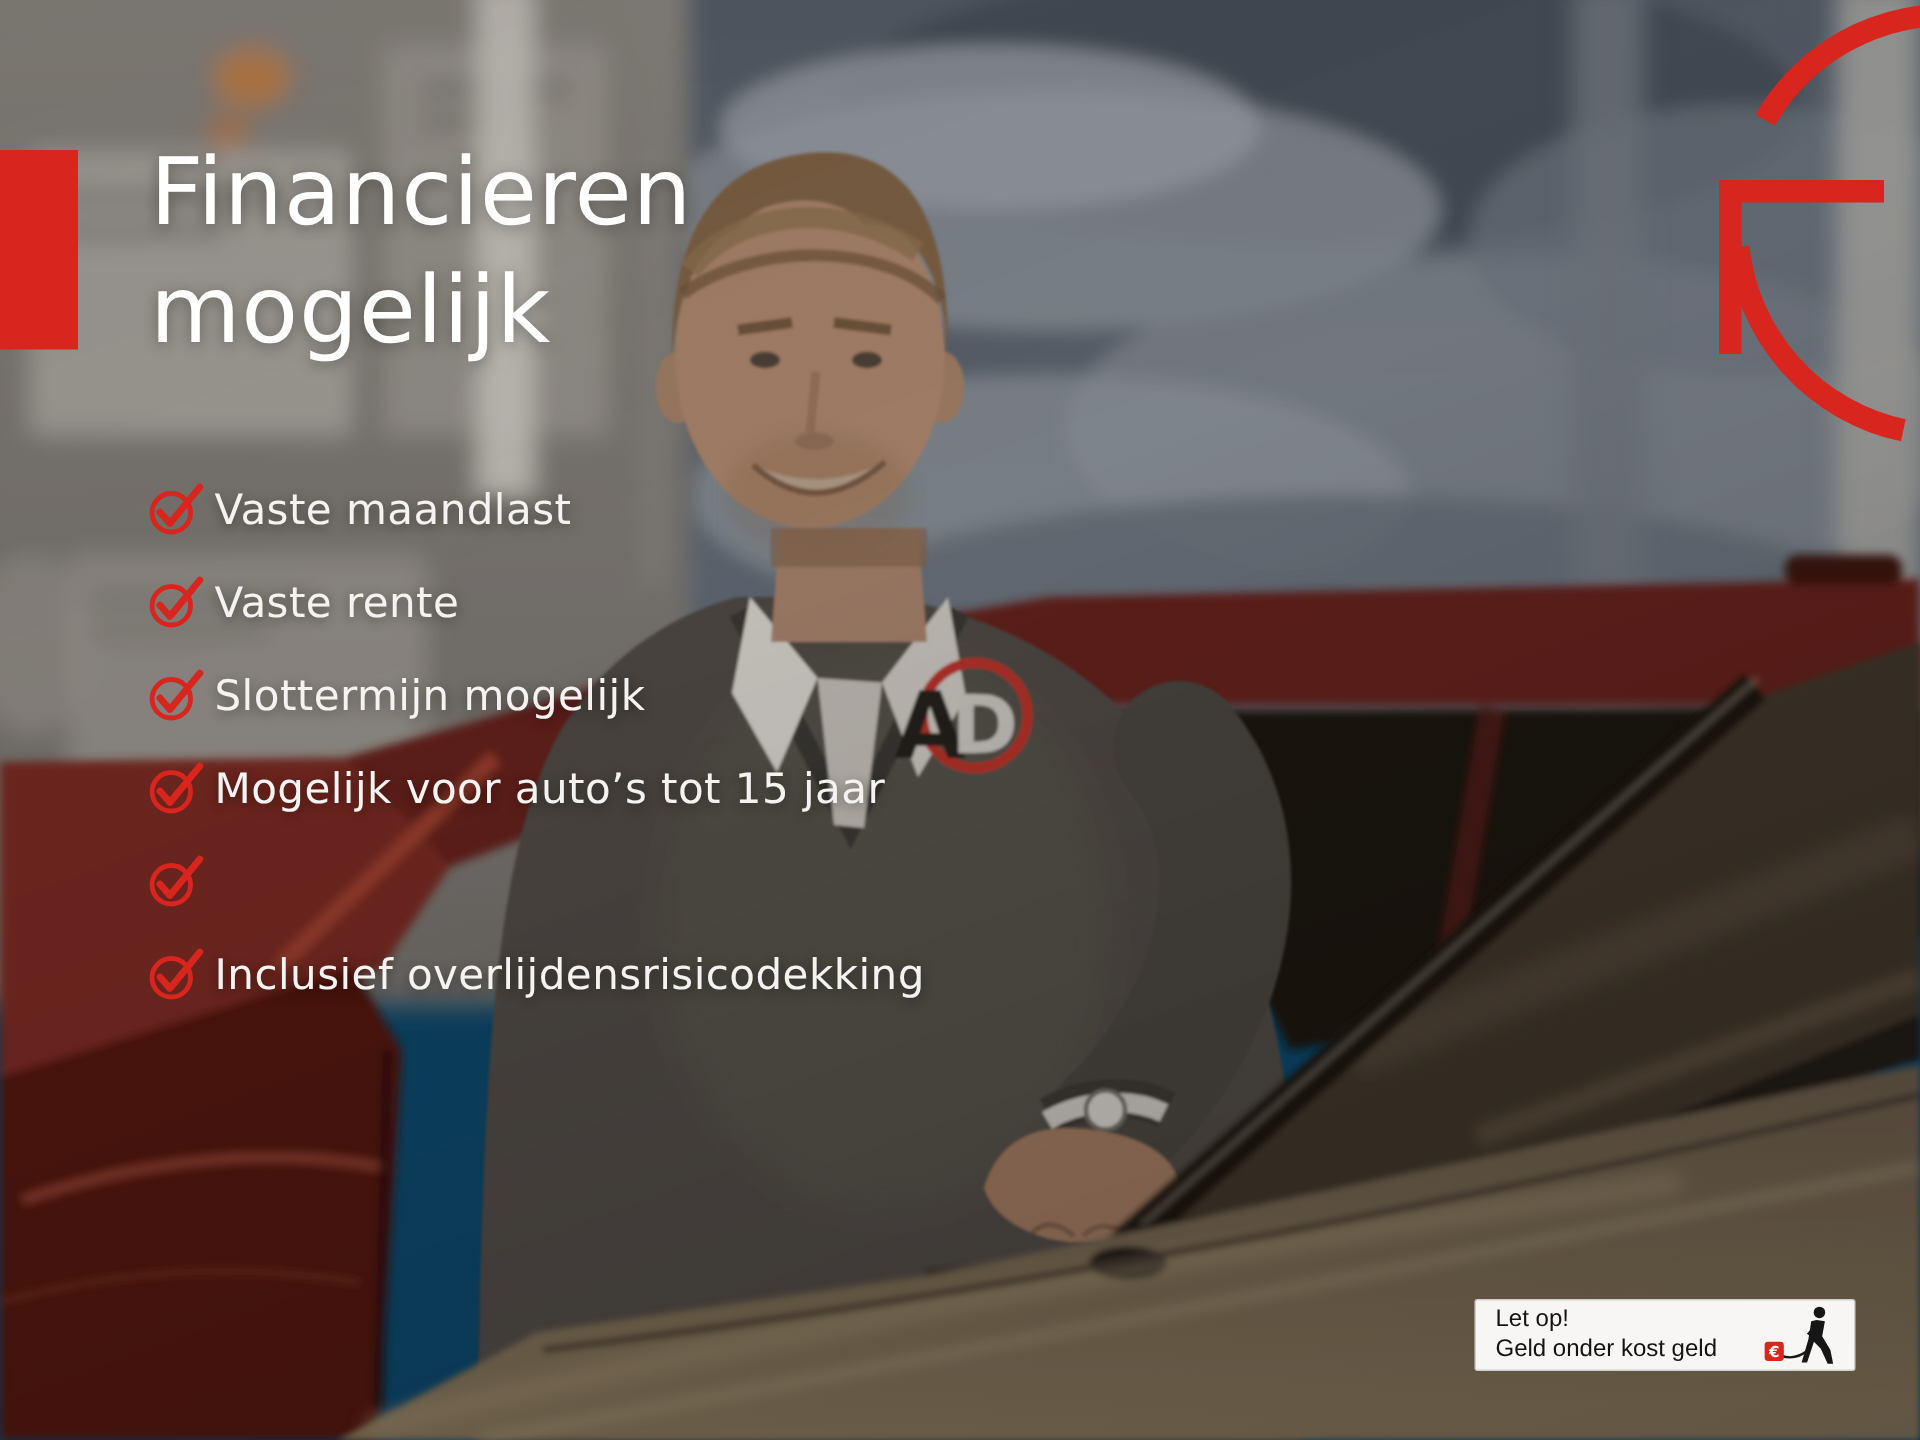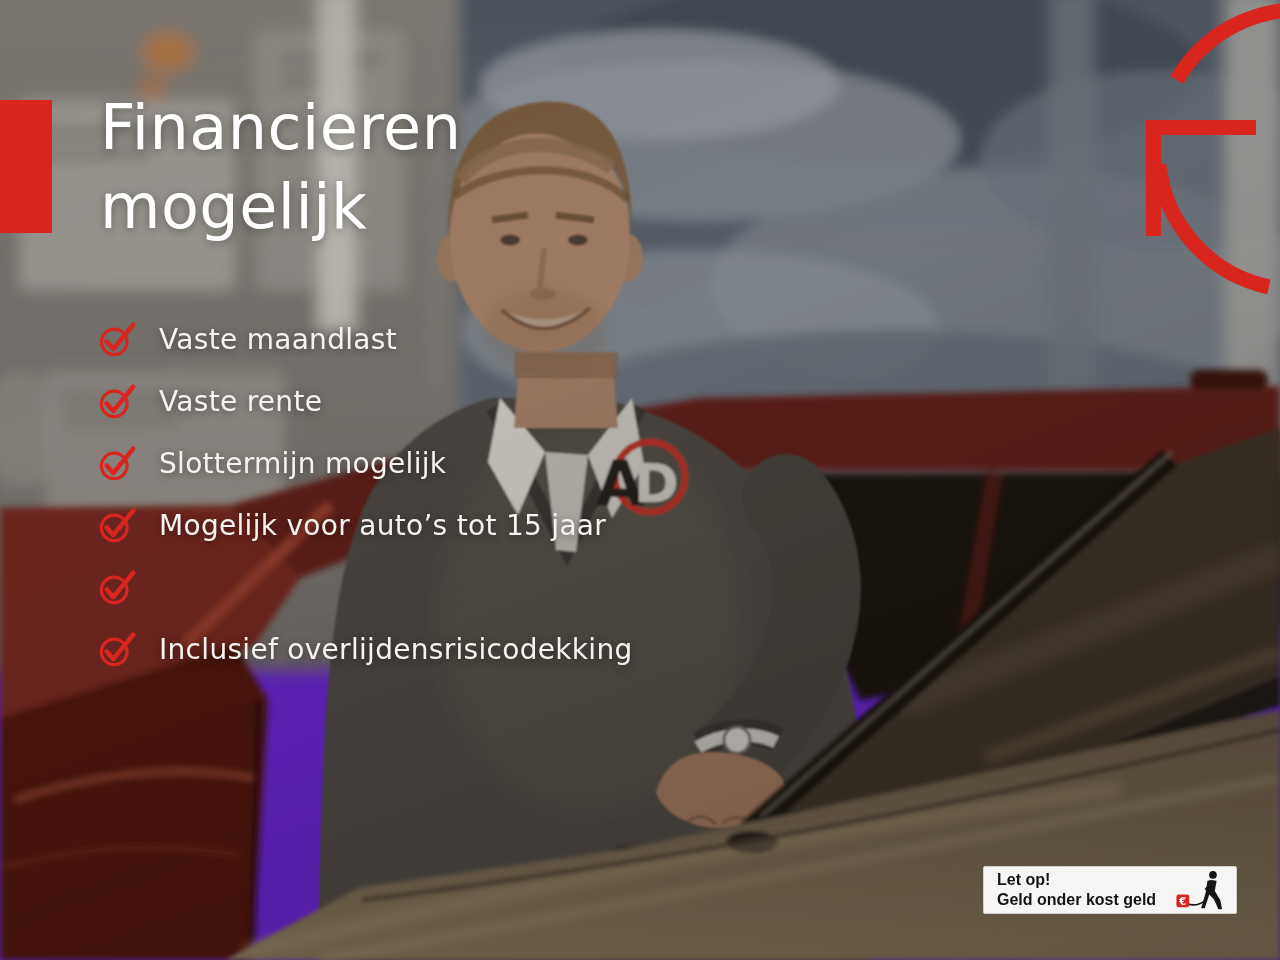--- a/index.html
+++ b/index.html
@@ -1,34 +1,34 @@
 <!DOCTYPE html>
 <html><head>
 <meta charset="utf-8">
 <style>
   html,body{margin:0;padding:0;background:#222;}
   .canvas{position:relative;width:1280px;height:960px;overflow:hidden;
-          font-family:"DejaVu Sans","Liberation Sans",sans-serif;background:#6d28d9;}
+          font-family:"DejaVu Sans","Liberation Sans",sans-serif;background:#0c4a6e;}
   .photo{position:absolute;inset:0;z-index:0;}
   .overlay{position:absolute;inset:0;z-index:1;
            background:linear-gradient(160deg,rgba(10,10,14,.20) 0%,rgba(10,10,14,.16) 40%,rgba(5,5,8,.32) 100%);}
   .design{position:absolute;inset:0;z-index:2;}
   .red-bar{position:absolute;left:0;top:100px;width:52px;height:133px;background:#D8251D;}
   .title{position:absolute;left:100px;top:88px;color:#fff;font-size:62px;line-height:79px;
          font-weight:400;letter-spacing:.5px;text-shadow:0 2px 10px rgba(0,0,0,.35);}
   .checklist{position:absolute;left:97px;top:316px;list-style:none;margin:0;padding:0;}
-  .checklist li{display:flex;align-items:center;gap:20px;height:46px;margin-bottom:16px;}
+  .checklist li{display:flex;align-items:center;gap:4px;height:46px;margin-bottom:16px;}
   .ck{width:42px;height:38px;flex:none;}
   .item-label{color:#F4F3F1;font-size:28px;letter-spacing:.3px;white-space:nowrap;
               text-shadow:0 2px 8px rgba(0,0,0,.4);}
   .corner-logo{position:absolute;inset:0;pointer-events:none;}
   .warn-badge{position:absolute;left:983px;top:866px;width:254px;height:48px;background:#F7F6F4;
               border:1px solid #cfcecc;border-radius:2px;box-sizing:border-box;
               display:flex;align-items:center;padding:3px 6px 3px 13px;}
-  .warn-text{flex:1;color:#141414;font-weight:bold;font-size:16px;line-height:20px;
+  .warn-text{flex:1;color:#141414;font-weight:normal;font-size:16px;line-height:20px;
              font-family:"Liberation Sans","DejaVu Sans",sans-serif;}
   .warn-icon{width:56px;height:42px;flex:none;}
 </style>
 </head>
 <body>
 
 <div class="canvas">
 
   <svg class="photo" viewBox="0 0 1280 960" preserveAspectRatio="none" aria-hidden="true">
     <defs>

